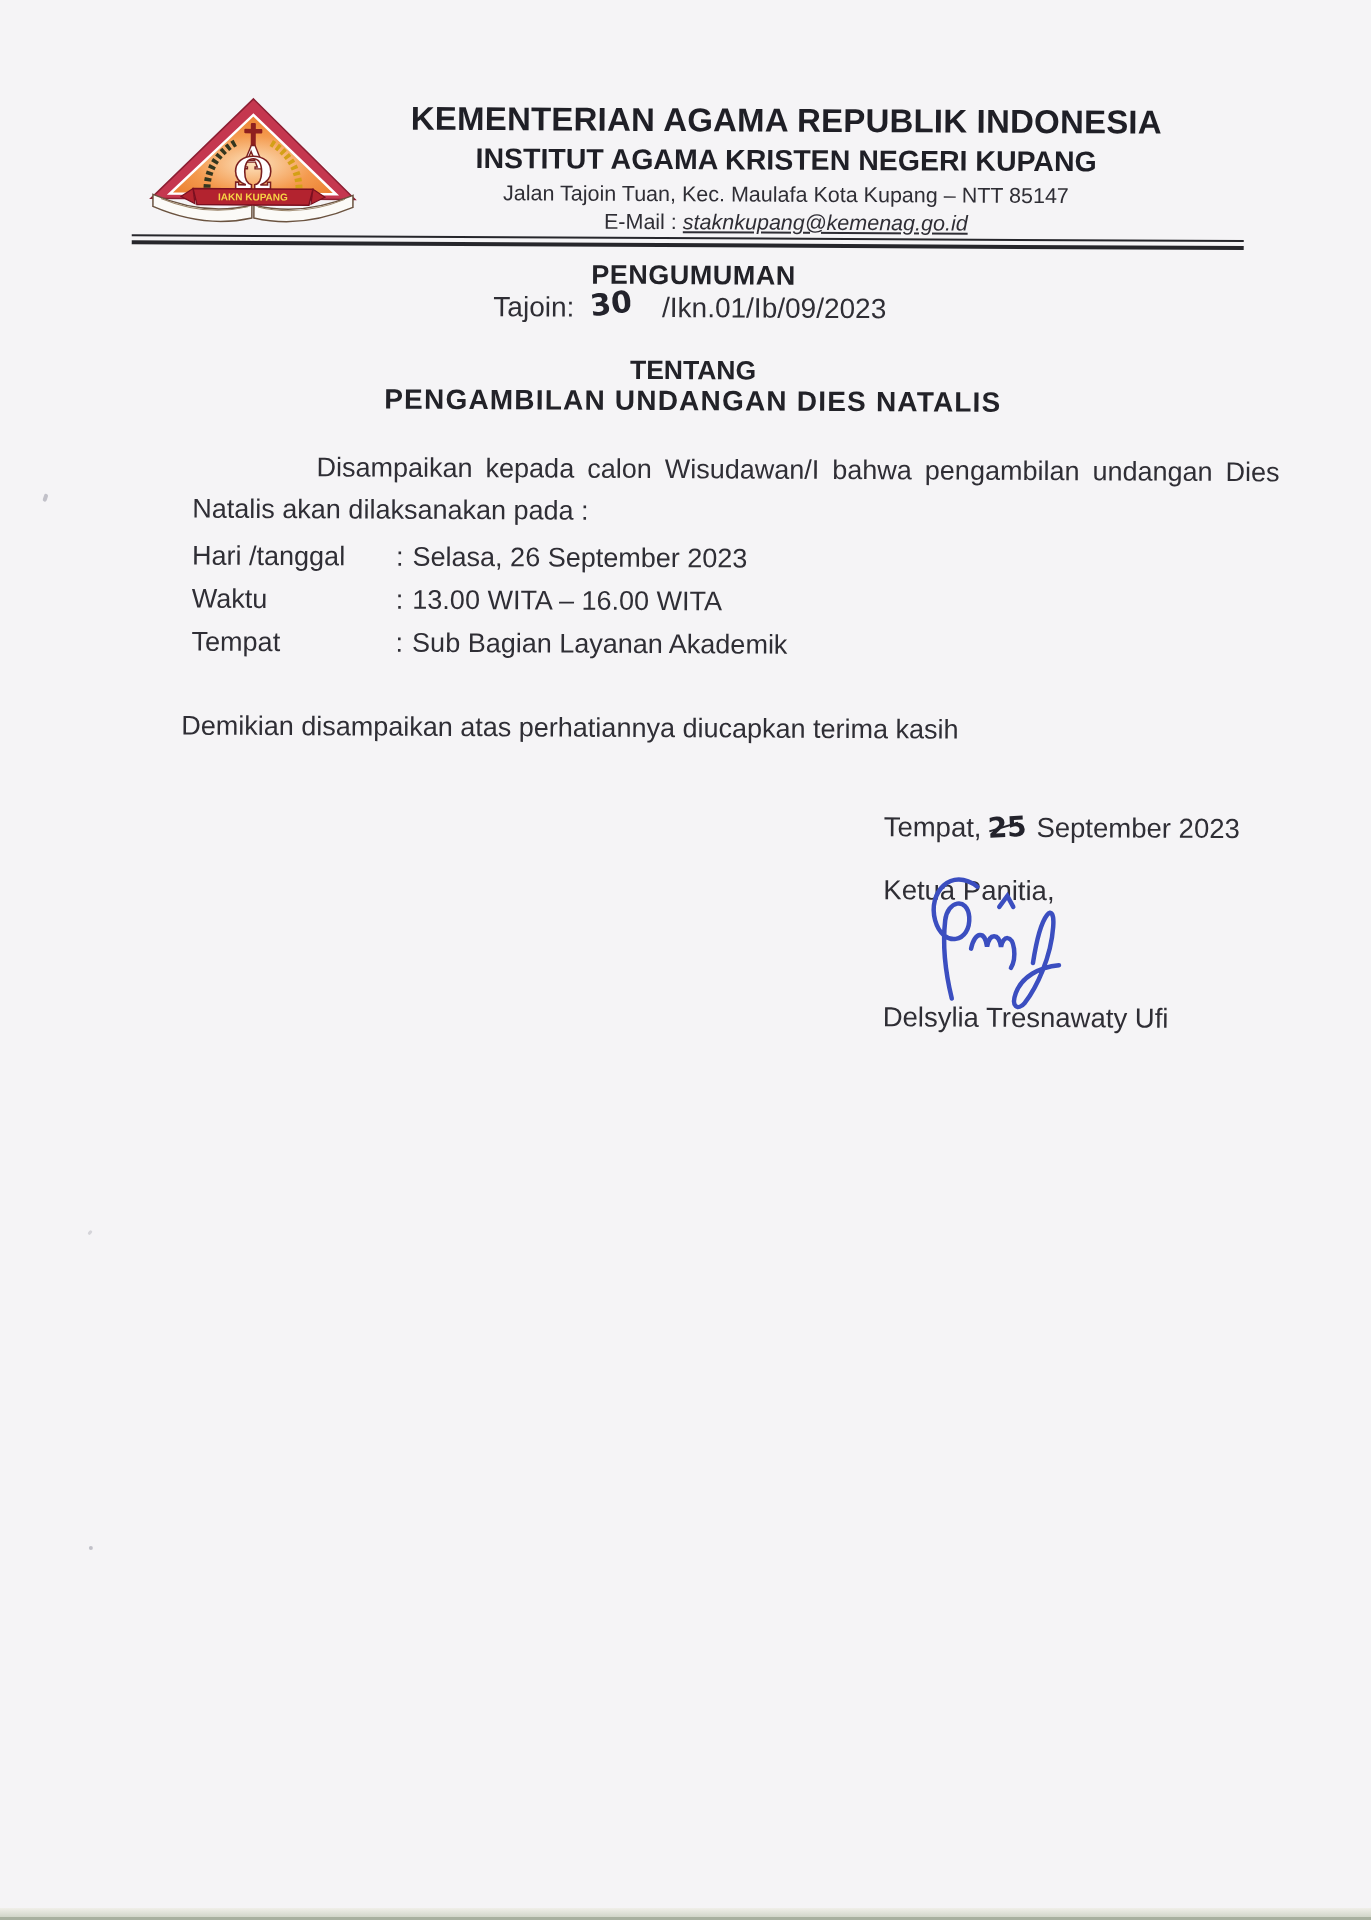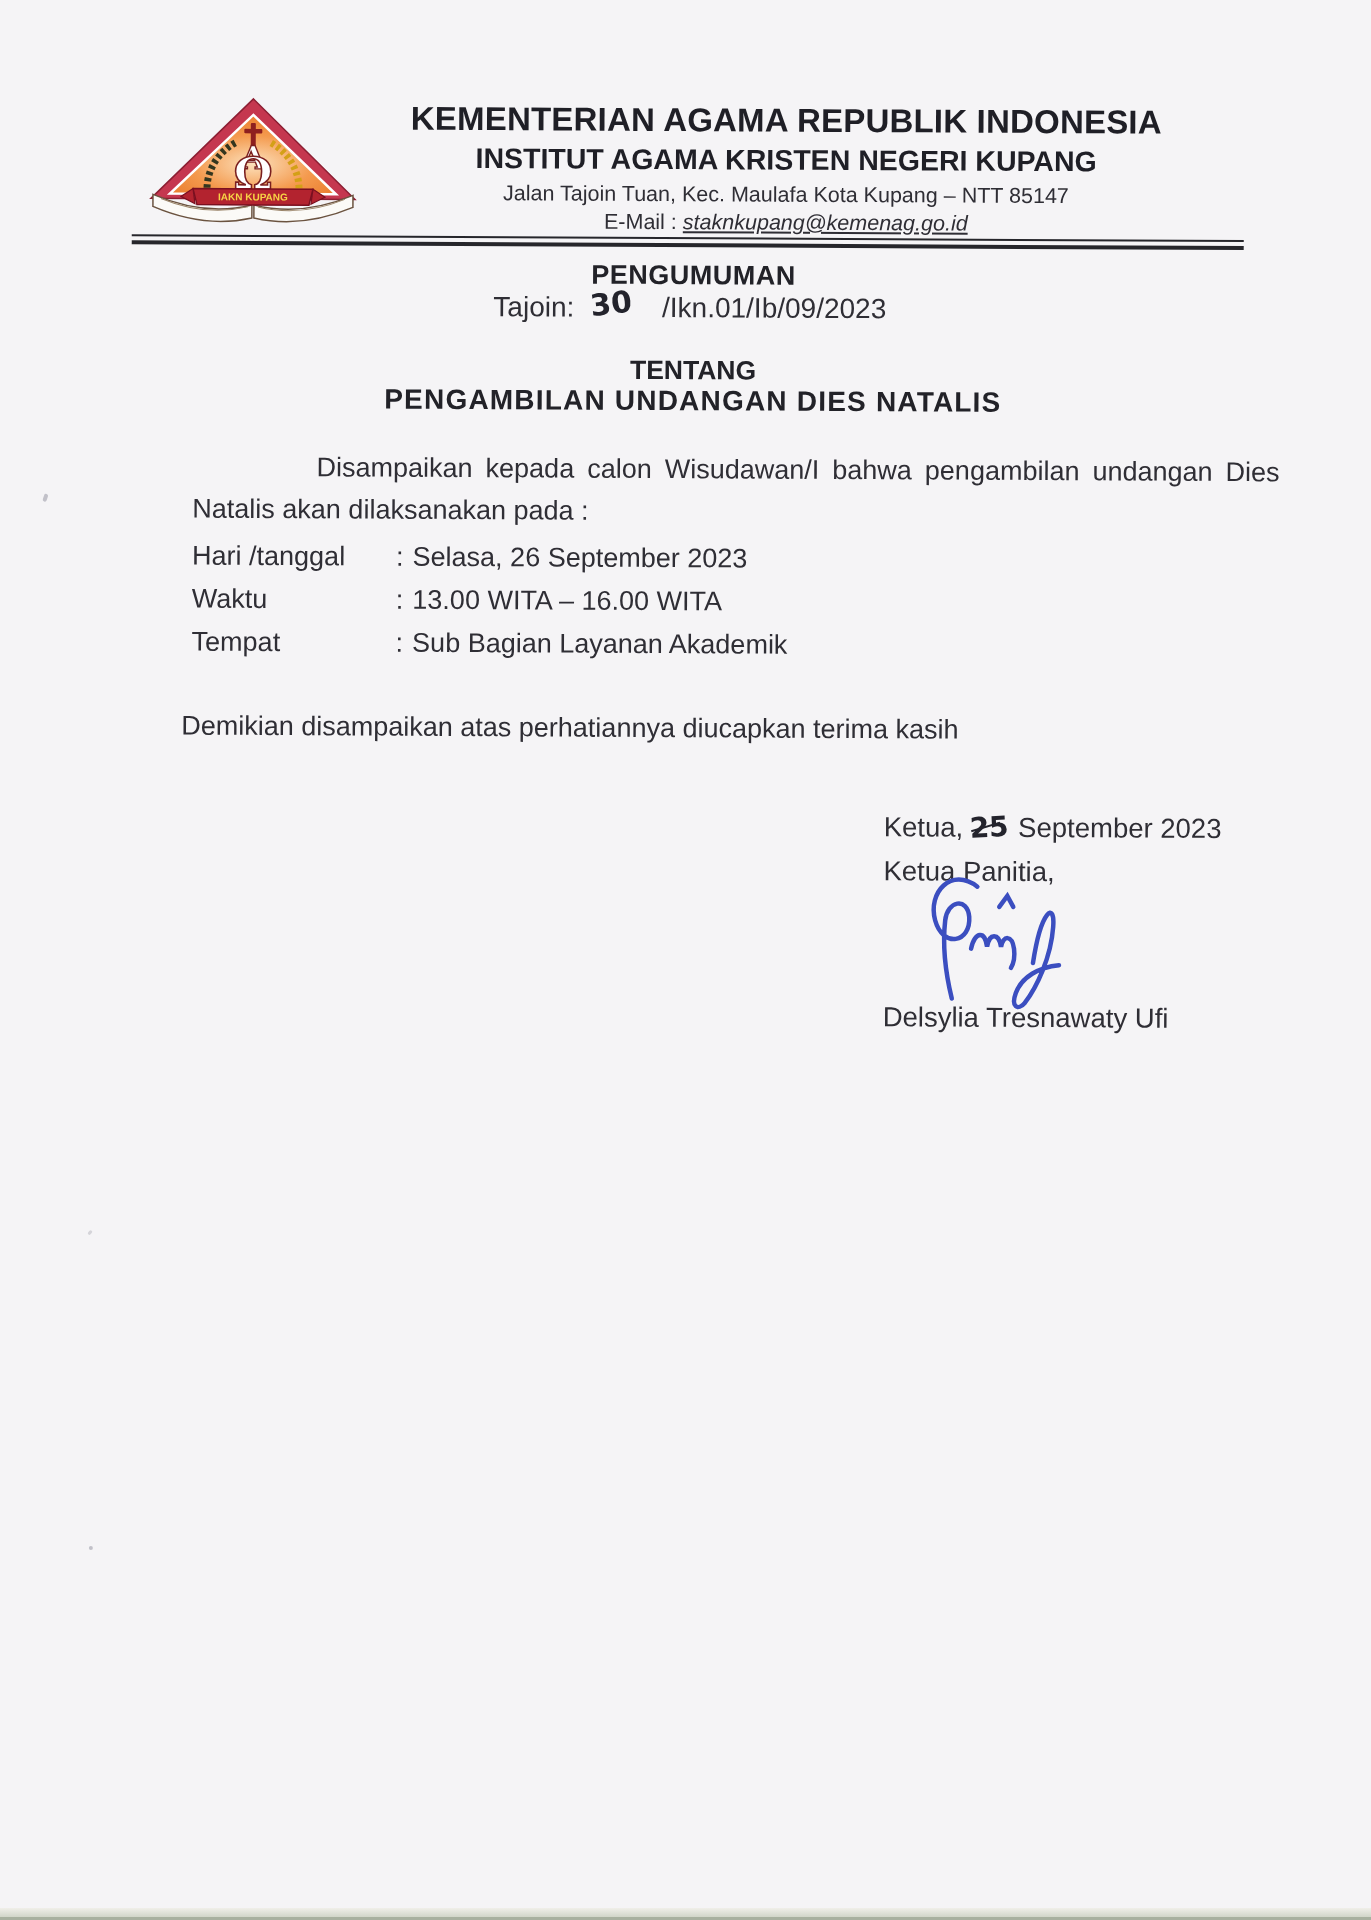--- a/index.html
+++ b/index.html
@@ -39,21 +39,21 @@
             text-indent:124px; word-spacing:5.5px; white-space:nowrap; }
   .intro2 { position:absolute; left:195px; top:493px; font-size:27px; }
   .detail { position:absolute; left:195px; font-size:27px; white-space:nowrap; }
   .d1 { top:540px; } .d2 { top:583px; } .d3 { top:626px; }
   .dlabel { display:inline-block; width:204px; }
   .dvalue { margin-left:9px; }
   .closing { position:absolute; left:185px; top:710px; font-size:27px; }
 
   
   .signoff { position:absolute; left:888px; font-size:27.5px; white-space:nowrap; }
-  .s-date { top:806px; } .s-role { top:851px; } .s-name { top:997px; }
+  .s-date { top:806px; } .s-role { top:870px; } .s-name { top:997px; }
   .hand-25 { font-size:28px; transform:rotate(-3deg); margin:0 10px 0 6px; position:relative; }
   .hand-25 .strike { position:absolute; left:1px; top:15px; width:30px; height:0;
                      border-top:2.5px solid #23232c; transform:rotate(-14deg); }
   .sig-svg { position:absolute; left:920px; top:862px; width:185px; height:150px; }
 
   
   .bottom-edge { position:absolute; left:0; bottom:0; width:100%; height:12px;
                  background:linear-gradient(#f0efe9, #c6ccbd); }
   .bottom-line { position:absolute; left:0; bottom:0; width:100%; height:3px; background:#a8b09f; }
   .speck { position:absolute; background:#a6a6b0; opacity:.65; border-radius:2px; }
@@ -138,21 +138,21 @@
     <div class="detail d2">
       <span class="dlabel">Waktu</span><span>:</span><span class="dvalue">13.00 WITA – 16.00 WITA</span>
     </div>
     <div class="detail d3">
       <span class="dlabel">Tempat</span><span>:</span><span class="dvalue">Sub Bagian Layanan Akademik</span>
     </div>
 
     <div class="closing">Demikian disampaikan atas perhatiannya diucapkan terima kasih</div>
 
     <div class="signoff s-date">
-      <span>Ketua,</span><span class="hand hand-25"><span>25</span><span class="strike"></span></span><span>September 2023</span>
+      <span>Tempat,</span><span class="hand hand-25"><span>25</span><span class="strike"></span></span><span>September 2023</span>
     </div>
     <div class="signoff s-role">Ketua Panitia,</div>
 
     <svg class="sig-svg" viewBox="0 0 185 150">
       <g fill="none" stroke="#3b4ec0" stroke-width="4.5" stroke-linecap="round">
         <path d="M62 20 C 36 0 12 26 20 54 C 28 82 56 76 54 50 C 52 30 32 34 30 54 C 27 82 32 112 37 132"></path>
         <path d="M56 82 C 60 64 70 64 72 80 C 74 66 84 66 86 80 C 88 68 97 68 99 82 C 100 90 99 96 96 101"></path>
         <path d="M84 40 L 92 29 L 98 40"></path>
         <path d="M118 96 C 126 42 140 34 138 60 C 136 90 122 120 110 136 C 103 144 96 140 101 126 C 107 110 124 100 144 98"></path>
       </g>

